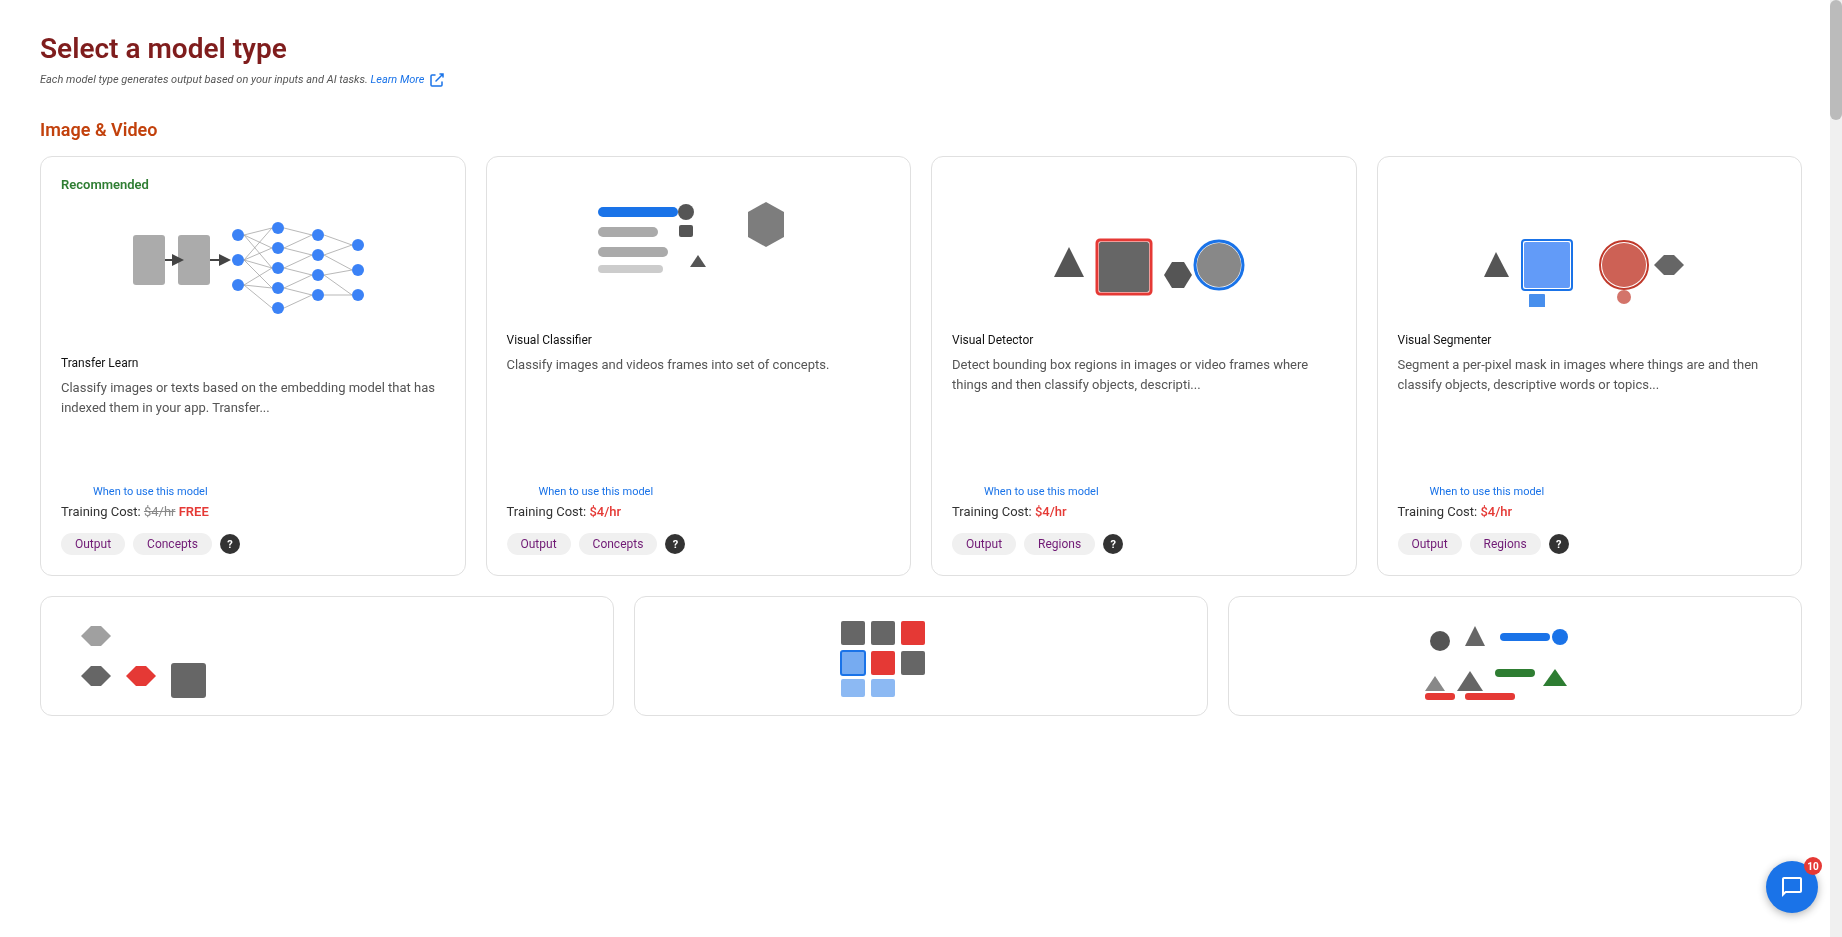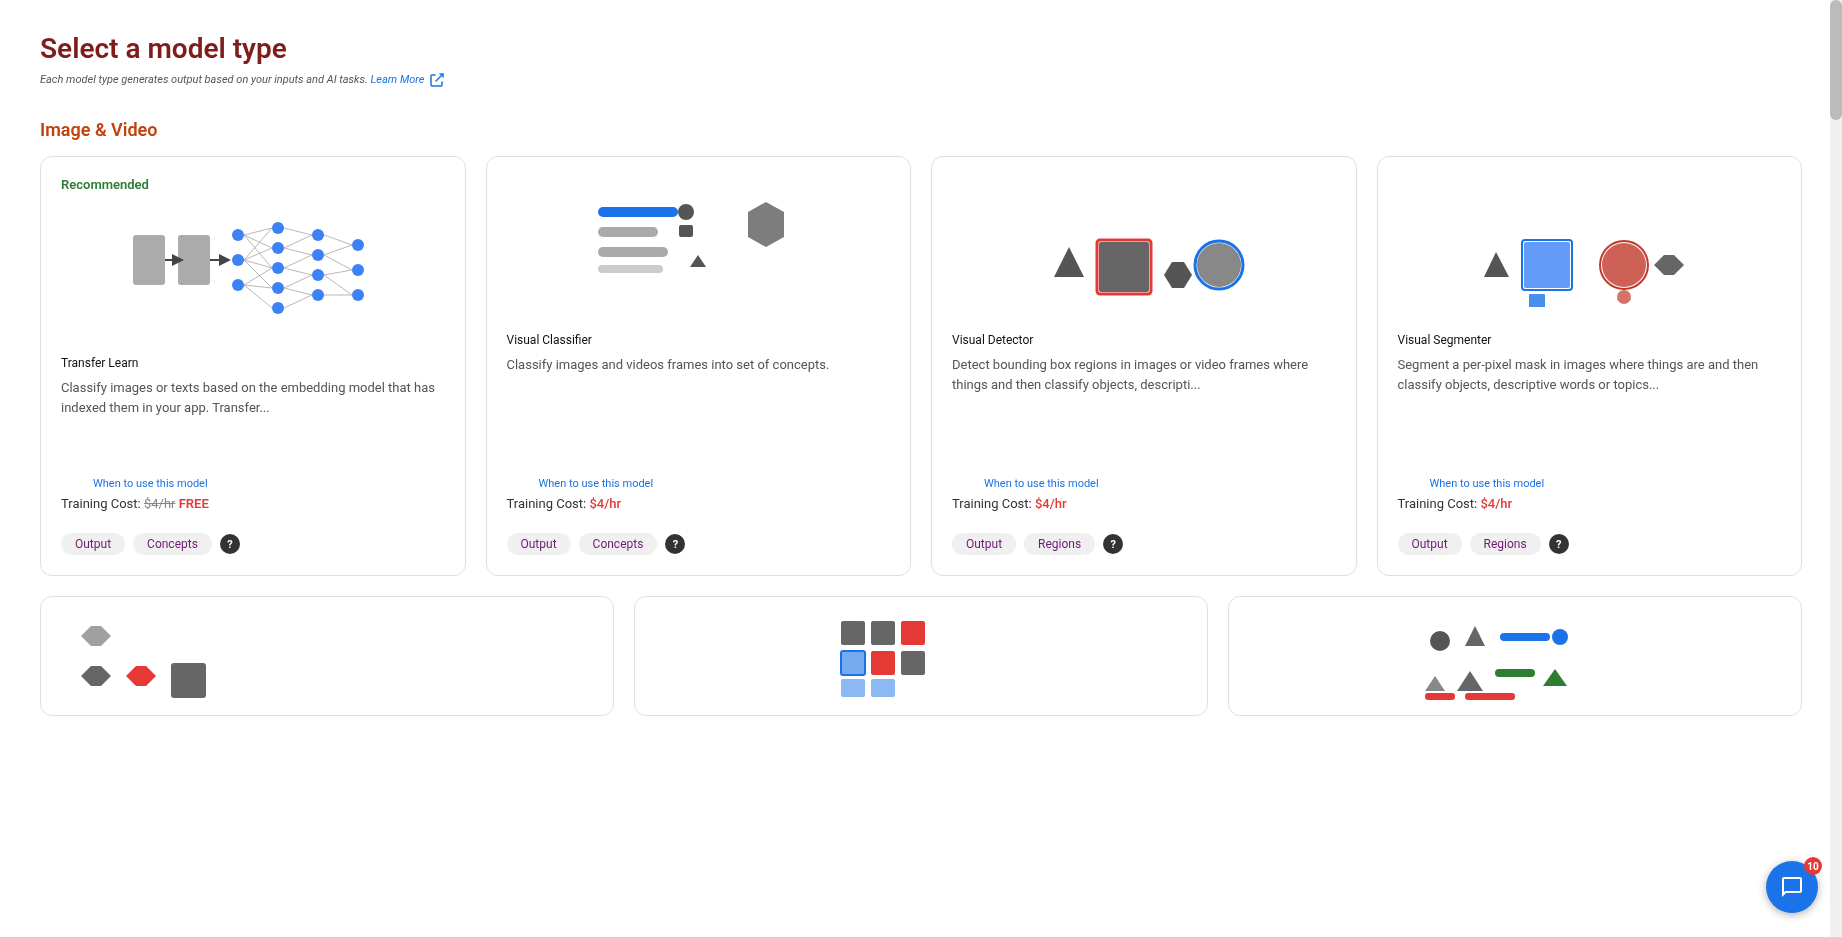--- a/index.html
+++ b/index.html
@@ -84,21 +84,21 @@
       color: #1a73e8;
       font-size: 11px;
       text-decoration: none;
       display: block;
       margin-bottom: 6px;
       margin-left: 32px;
     }
     .training-cost {
       font-size: 13px;
       color: #333;
-      margin-bottom: 22px;
+      margin-bottom: 14px;
     }
     .training-cost .original-price {
       text-decoration: line-through;
       color: #888;
     }
     .training-cost .free-price {
       color: #e53935;
       font-weight: 600;
     }
     .training-cost .paid-price {

